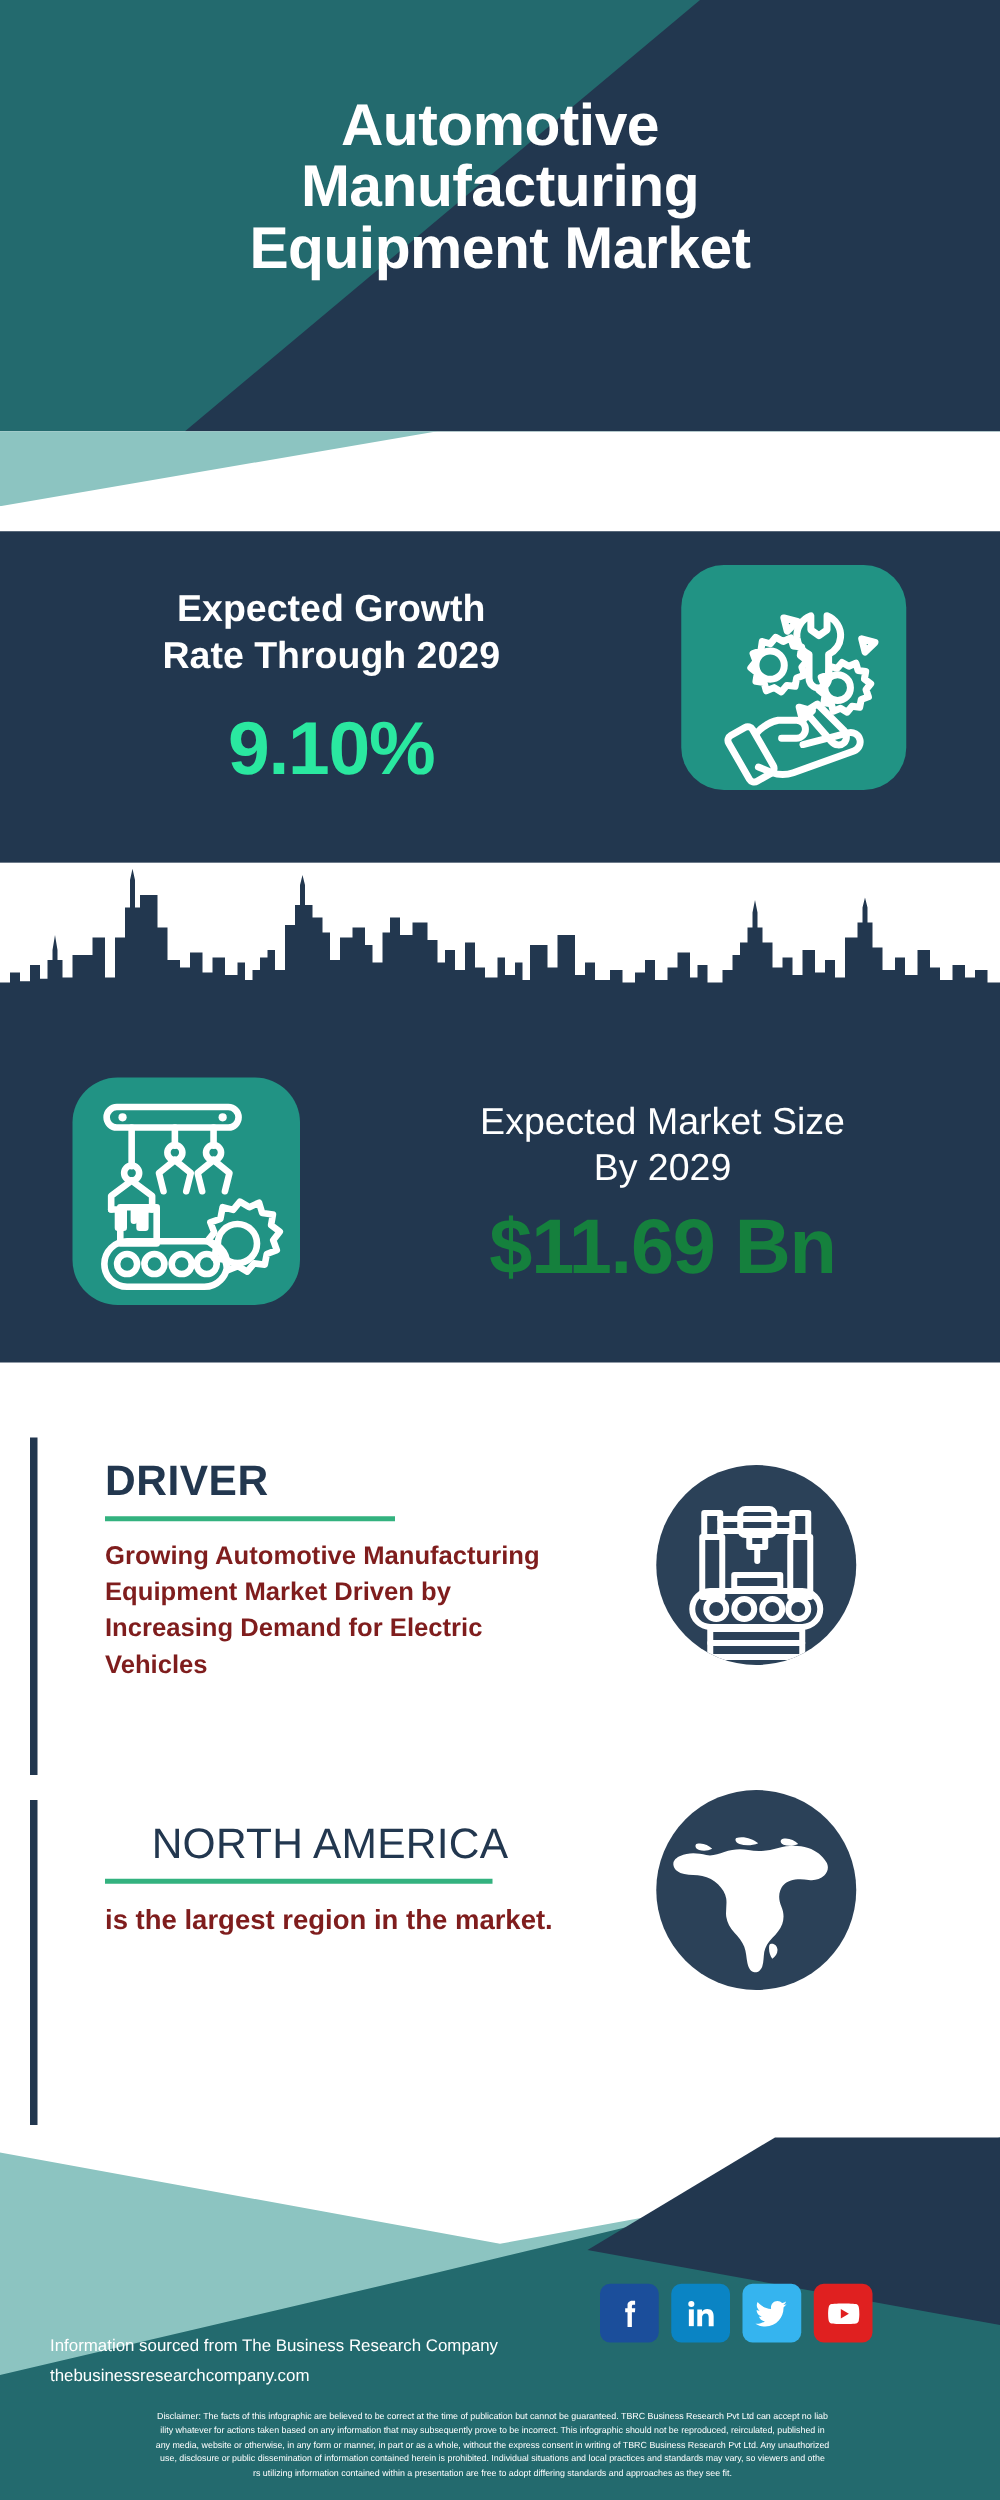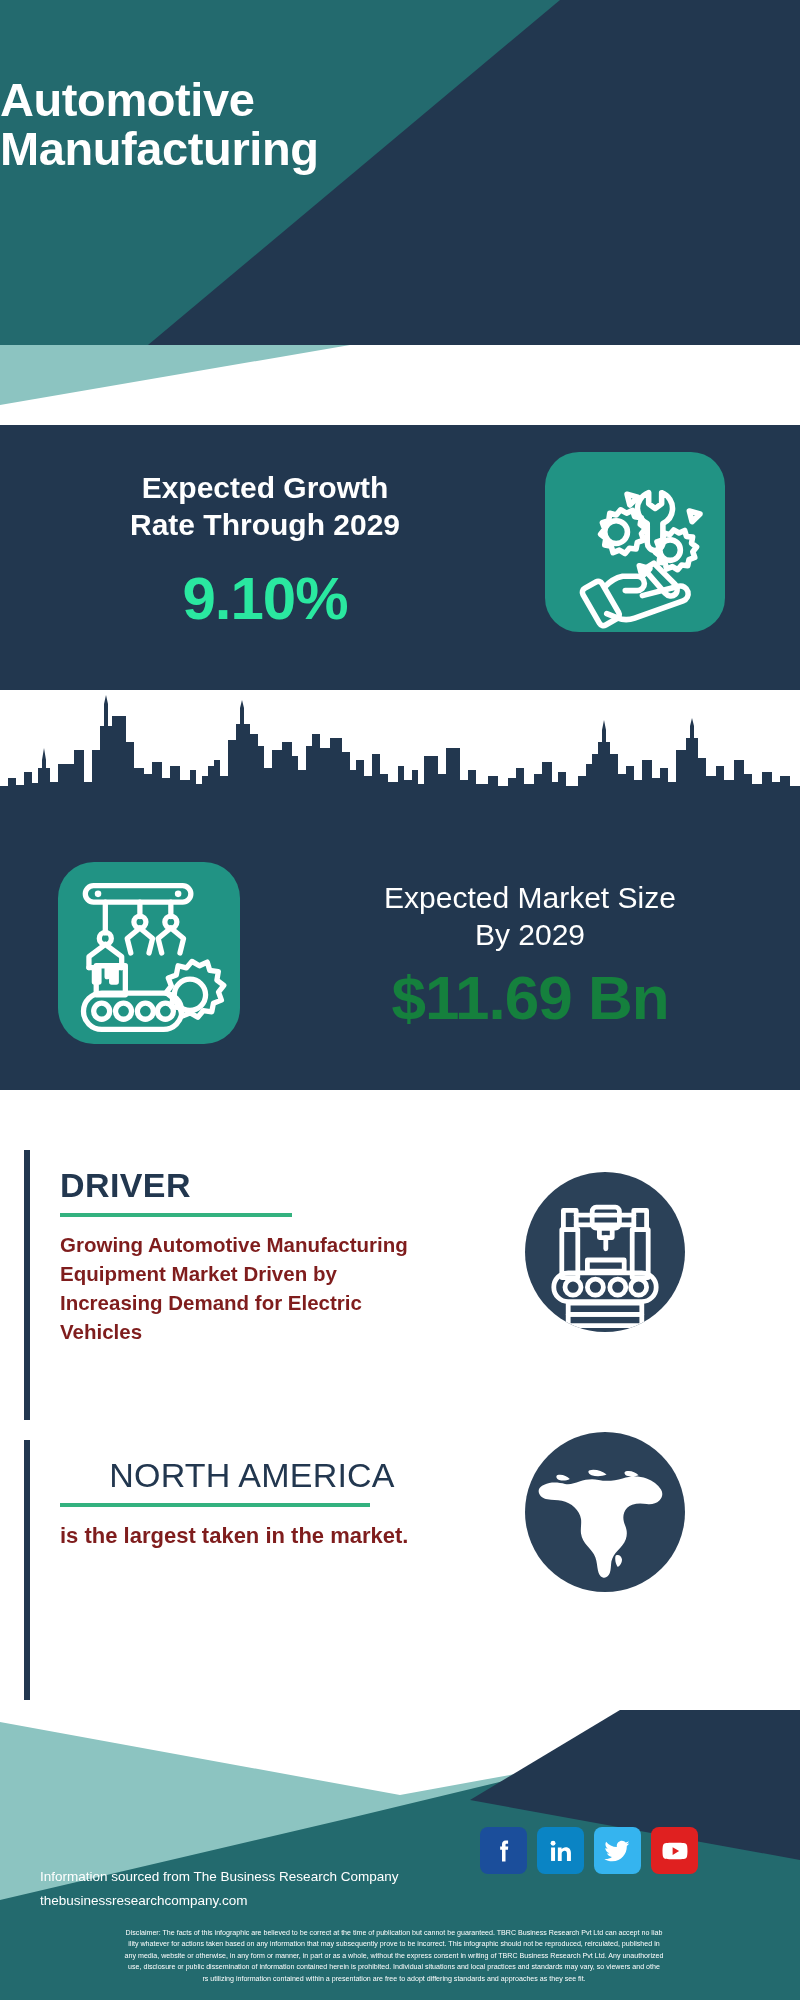--- a/index.html
+++ b/index.html
@@ -14,21 +14,21 @@
   
   .header {
     position:absolute; left:0; top:0; width:800px; height:345px;
     background:#236a6e; overflow:hidden;
   }
   .header-diag {
     position:absolute; left:0; top:0; width:800px; height:345px;
   }
   .header-title {
     position:absolute; left:0; top:76px; width:800px;
-    text-align:left; color:#ffffff;
+    text-align:center; color:#ffffff;
     font-size:47px; font-weight:bold; line-height:1.04;
     letter-spacing:-0.4px; z-index:3;
     text-shadow:0 0 1px rgba(0,0,0,0.05);
   }
 
   
   .accent-wedge {
     position:absolute; left:0; top:345px; width:800px; height:60px;
     z-index:2;
   }
@@ -95,21 +95,21 @@
   #driver-card { left:24px; top:1150px; width:420px; height:270px; }
   #driver-card .card-head { font-size:34px; font-weight:bold; letter-spacing:0.4px; }
   #driver-card .head-rule { width:232px; }
   #driver-card .card-body { font-size:20.5px; font-weight:bold; line-height:1.42; }
 
   #region-card { left:24px; top:1440px; width:420px; height:265px; }
   #region-card .card-head { font-size:34px; font-weight:normal; letter-spacing:0.2px;text-align:center; }
   #region-card .head-rule { width:310px; }
   #region-card .card-body { font-size:22px; font-weight:bold; line-height:1.42; }
 
-  .card-inner { padding-left:36px; padding-top:18px; }
+  .card-inner { padding-left:36px; padding-top:18px;margin-left:24px; }
 
   .circle-icon {
     position:absolute; border-radius:50%;
     background:#2b4158; overflow:hidden;
   }
   #driver-circle { left:525px; top:1172px; width:160px; height:160px; }
   #region-circle { left:525px; top:1432px; width:160px; height:160px; }
 
   
   .footer {
@@ -148,20 +148,21 @@
 <body>
 
 <div class="header">
   <svg class="header-diag" viewBox="0 0 800 345" preserveAspectRatio="none">
     <rect x="0" y="0" width="800" height="345" fill="#236a6e"></rect>
     <polygon points="800,0 800,345 148,345 560,0" fill="#22374f"></polygon>
   </svg>
   <div class="header-title">
     <div>Automotive</div>
     <div>Manufacturing</div>
+    <div>Equipment Market</div>
   </div>
 </div>
 
 <svg class="accent-wedge" viewBox="0 0 800 60" preserveAspectRatio="none">
   <polygon points="0,0 0,60 350,0" fill="#8cc4c1"></polygon>
 </svg>
 
 <div class="growth">
   <div class="growth-text">
     <div>Expected Growth</div>
@@ -303,21 +304,21 @@
       <rect x="27" y="89" width="46" height="7"></rect>
     </g>
   </svg>
 </div>
 
 <div class="card" id="region-card">
   <div class="card-bar"></div>
   <div class="card-inner">
     <div class="card-head">NORTH AMERICA</div>
     <div class="head-rule"></div>
-    <div class="card-body">is the largest taken in the market.</div>
+    <div class="card-body">is the largest region in the market.</div>
   </div>
 </div>
 
 <div class="circle-icon" id="region-circle">
   <svg viewBox="0 0 100 100" width="160" height="160">
     <path fill="#ffffff" d="
       M12,33 C16,31 21,31.5 25,32.5 C28,33.2 31,32 34,31 C38,29.6 42,29.2 46,30
       C51,31 56,30.5 61,29 C66,27.6 71,27.4 76,29 C80,30.3 83,32.8 85,36
       C86.5,38.4 85.8,41 84,42.8 C82,44.8 79,45.4 76.2,45 C73,44.5 70,44.4 67,45.4
       C64.6,46.2 62.8,48 62,50.3 C61,53 61.5,55.8 62.6,58.4 C63.8,61.2 64,64.2 63,67

